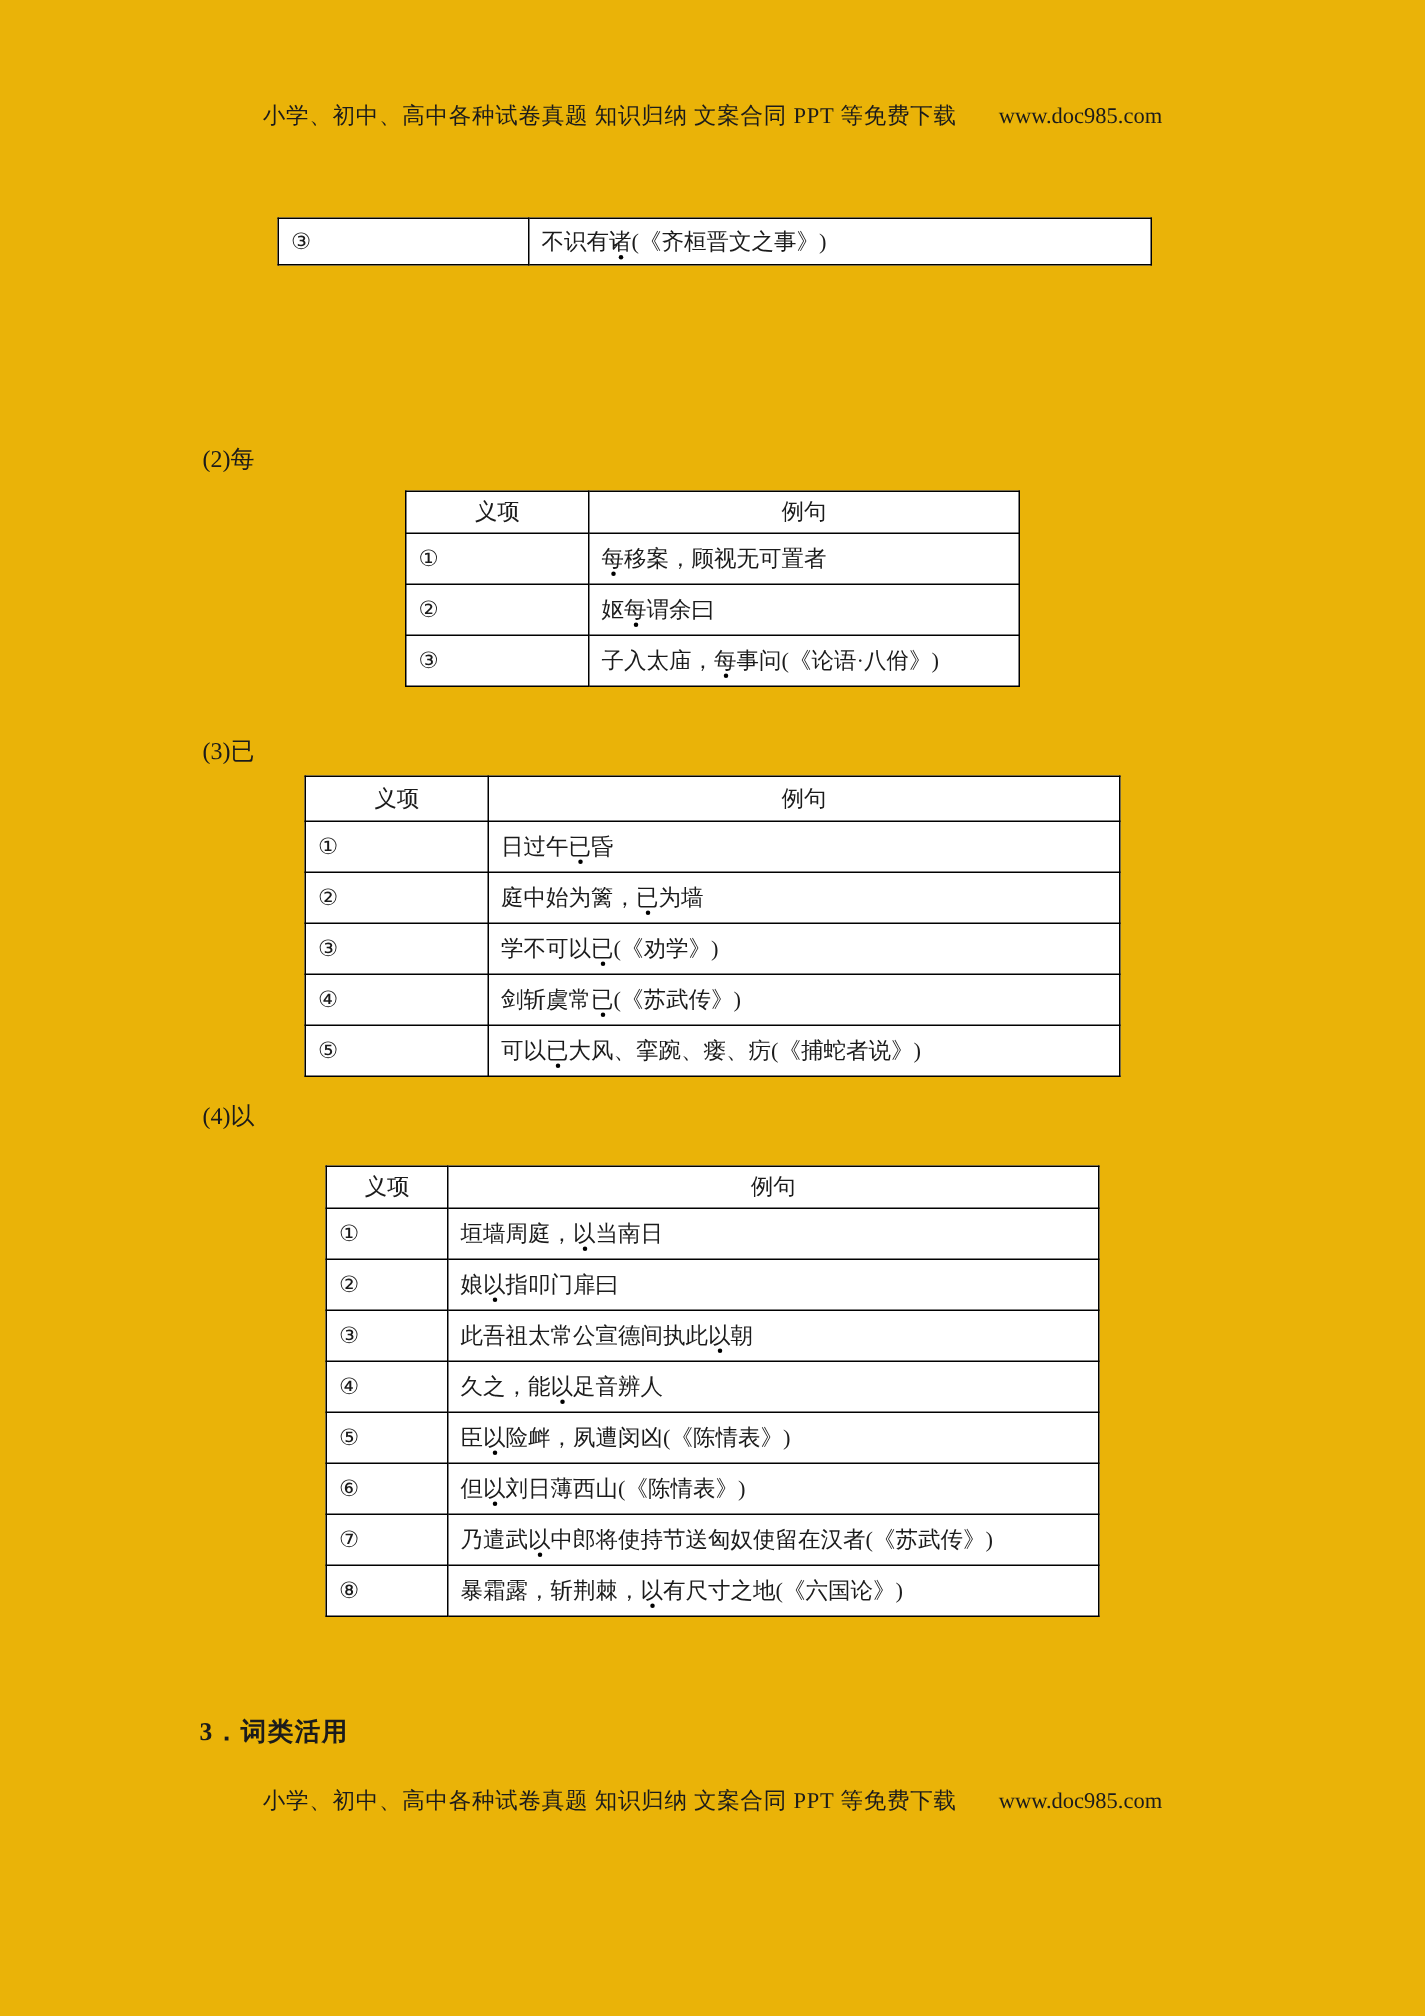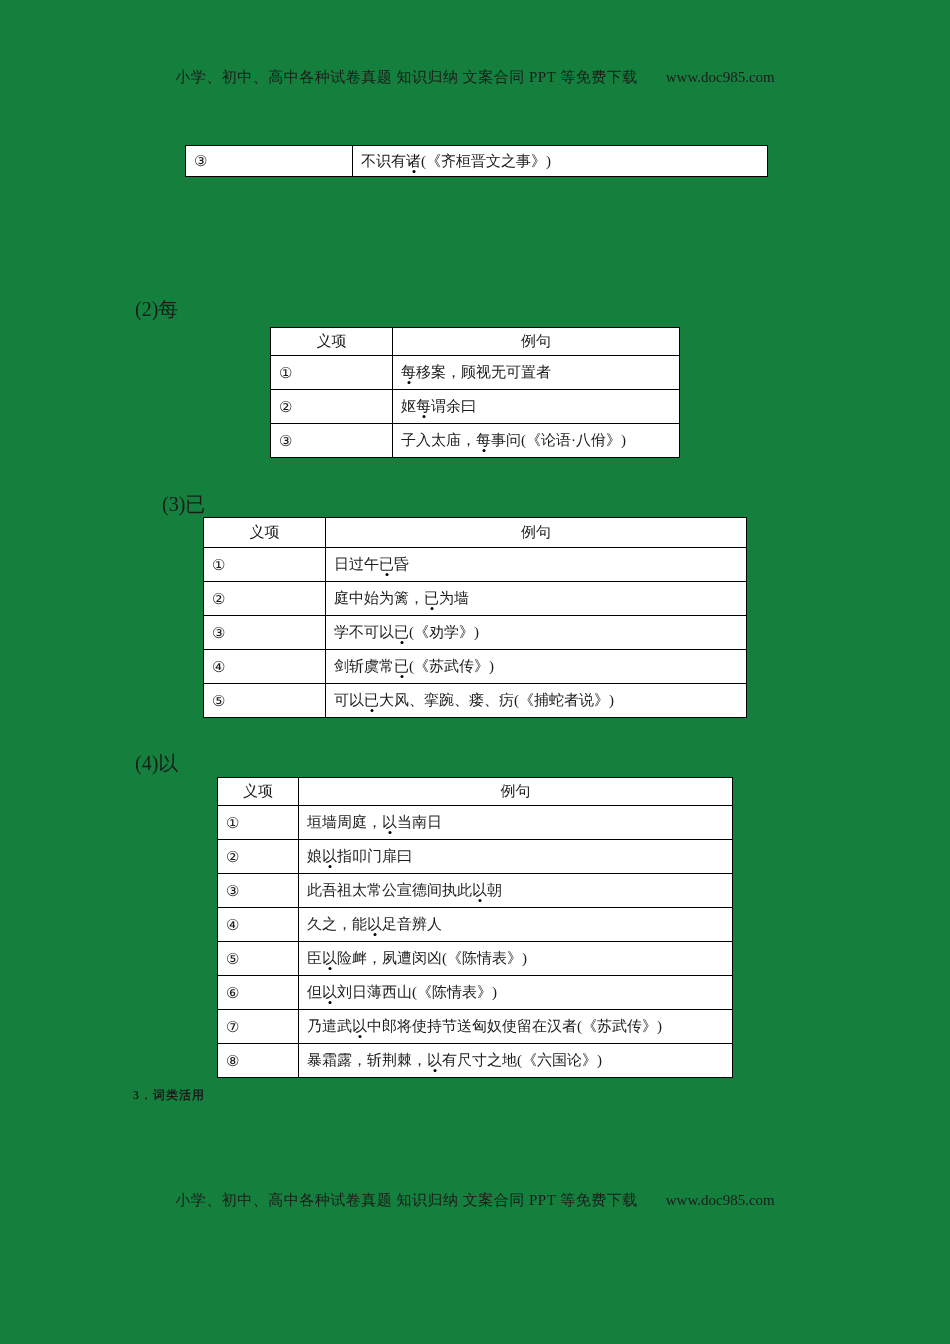--- a/index.html
+++ b/index.html
@@ -1,17 +1,17 @@
 <!DOCTYPE html>
 <html><head>
 <meta charset="utf-8">
 <style>
   html,body { margin:0; padding:0; background:#ffffff; }
   .page {
-    position:relative; width:950px; height:1344px; background:#15803d;
+    position:relative; width:950px; height:1344px; background:#eab308;
     font-family:"Liberation Serif","DejaVu Serif",serif; color:#1b1b1b;
     overflow:hidden;
   }
   .doc-line {
     position:absolute; left:0; width:100%; text-align:center;
     font-size:15px; letter-spacing:0.5px; white-space:nowrap;
   }
   .doc-header { top:68px; }
   .doc-footer { top:1191px; }
   .url { margin-left:28px; letter-spacing:0; }
@@ -36,28 +36,28 @@
   .t3 { left:203px; top:517px; width:544px; }
   .t3 .c1 { width:122px; }
   .t3 th { height:29px; }
   .t3 td { height:33px; }
 
   .t4 { left:217px; top:777px; width:516px; }
   .t4 .c1 { width:81px; }
   .t4 th { height:27px; }
   .t4 td { height:33px; }
 
-  .sec-label { position:absolute; left:135px; font-size:20px; }
+  .sec-label { position:absolute; left:135px; font-size:16px; }
   .lbl-2 { top:296px; }
-  .lbl-3 { top:491px;margin-left:27px; }
-  .lbl-4 { top:750px; }
+  .lbl-3 { top:491px; }
+  .lbl-4 { top:734px; }
 
   .heading3 {
-    position:absolute; left:133px; top:1087px;
-    font-size:12px; font-weight:bold; letter-spacing:1px;
+    position:absolute; left:133px; top:1143px;
+    font-size:17px; font-weight:bold; letter-spacing:1px;
   }
 
   
   .dot { position:relative; display:inline-block; }
   .dot::after {
     content:""; position:absolute; left:50%; bottom:-2px;
     transform:translateX(-50%); width:3px; height:3px;
     border-radius:50%; background:#000;
   }
 </style>

